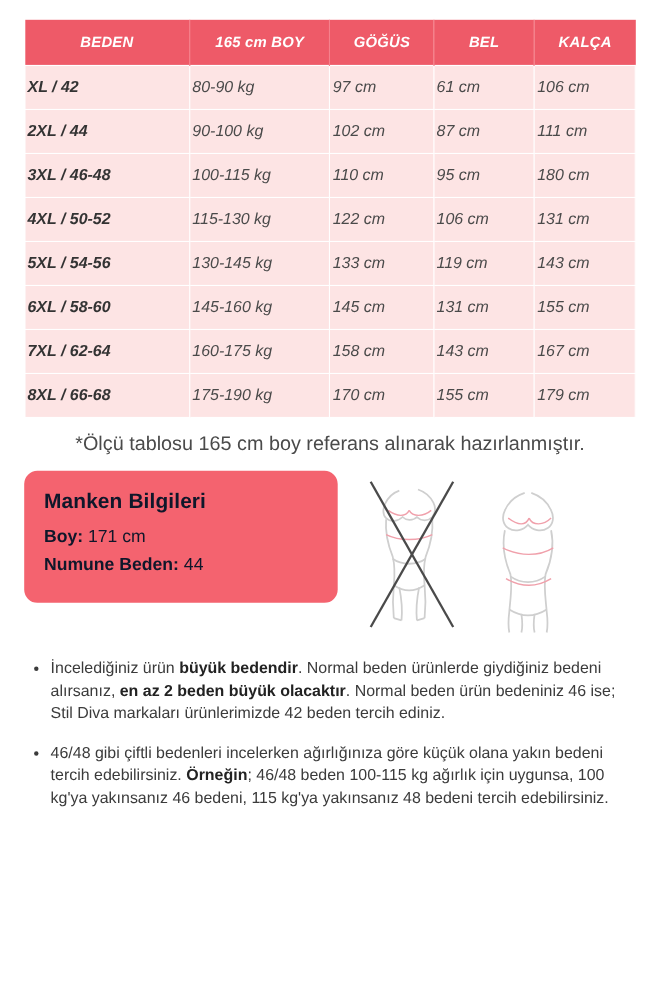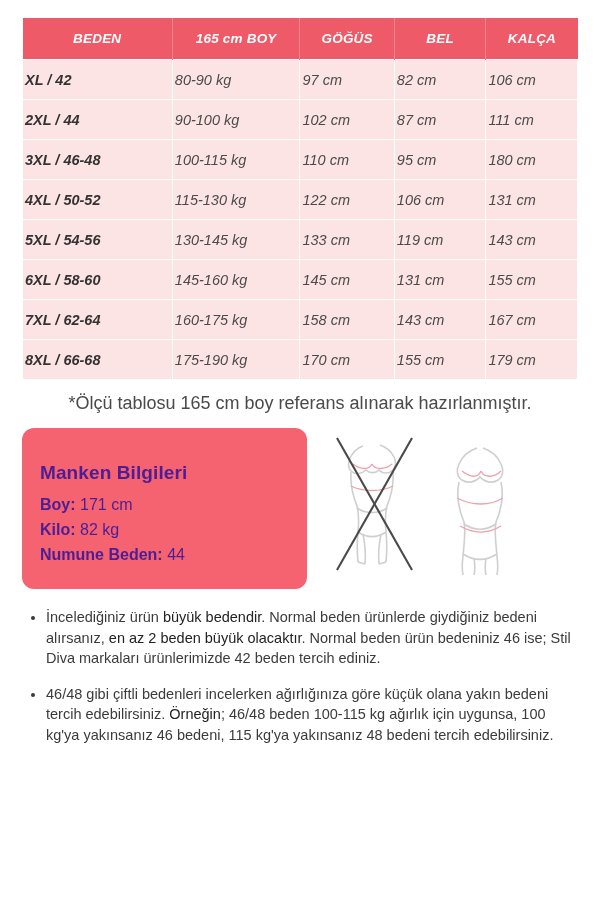--- a/index.html
+++ b/index.html
@@ -65,23 +65,23 @@
     margin: 13px 0 14px 0;
   }
 
   .mid-row {
     display: flex;
     align-items: flex-start;
     gap: 10px;
   }
   .model-card {
     background: #f4636f;
-    color: #4c1d95;
+    color: #0f172a;
     border-radius: 12px;
-    padding: 32px 18px 18px 18px;
+    padding: 16px 18px 18px 18px;
     width: 285px;
     flex: 0 0 285px;
   }
   .model-card h3 {
     margin: 2px 0 12px 0;
     font-size: 19px;
     font-weight: bold;
     letter-spacing: 0.1px;
   }
   .model-card .line {
@@ -106,21 +106,21 @@
   .bullets ul {
     margin: 0; padding: 0 0 0 20px;
   }
   .bullets li {
     font-size: 14.5px;
     line-height: 1.42;
     margin-bottom: 15px;
     color: #3b3b3b;
   }
   .bullets li::marker { color: #3b3b3b; }
-  .bullets b { font-weight: normal; color: #222; }
+  .bullets b { font-weight: bold; color: #222; }
 </style>
 </head>
 <body>
 
 <div class="page">
 
 
   <table class="size-table">
     <colgroup>
       <col class="c0">
@@ -136,21 +136,21 @@
         <th>GÖĞÜS</th>
         <th>BEL</th>
         <th>KALÇA</th>
       </tr>
     </thead>
     <tbody>
       <tr>
         <td class="beden">XL / 42</td>
         <td>80-90 kg</td>
         <td>97 cm</td>
-        <td>82 cm</td>
+        <td>61 cm</td>
         <td>106 cm</td>
       </tr>
       <tr>
         <td class="beden">2XL / 44</td>
         <td>90-100 kg</td>
         <td>102 cm</td>
         <td>87 cm</td>
         <td>111 cm</td>
       </tr>
       <tr>
@@ -199,24 +199,20 @@
   </table>
 
   <div class="note">*Ölçü tablosu 165 cm boy referans alınarak hazırlanmıştır.</div>
 
   <div class="mid-row">
     <div class="model-card">
       <h3>Manken Bilgileri</h3>
       <div class="line">
         <b>Boy</b><b>:</b>
         <span>171 cm</span>
-      </div>
-      <div class="line">
-        <b>Kilo</b><b>:</b>
-        <span>82 kg</span>
       </div>
       <div class="line">
         <b>Numune Beden</b><b>:</b>
         <span>44</span>
       </div>
     </div>
 
     <div class="figures">
       <svg width="250" height="150" viewBox="0 0 250 150">
         <g fill="none" stroke="#cfcfcf" stroke-width="1.6">

